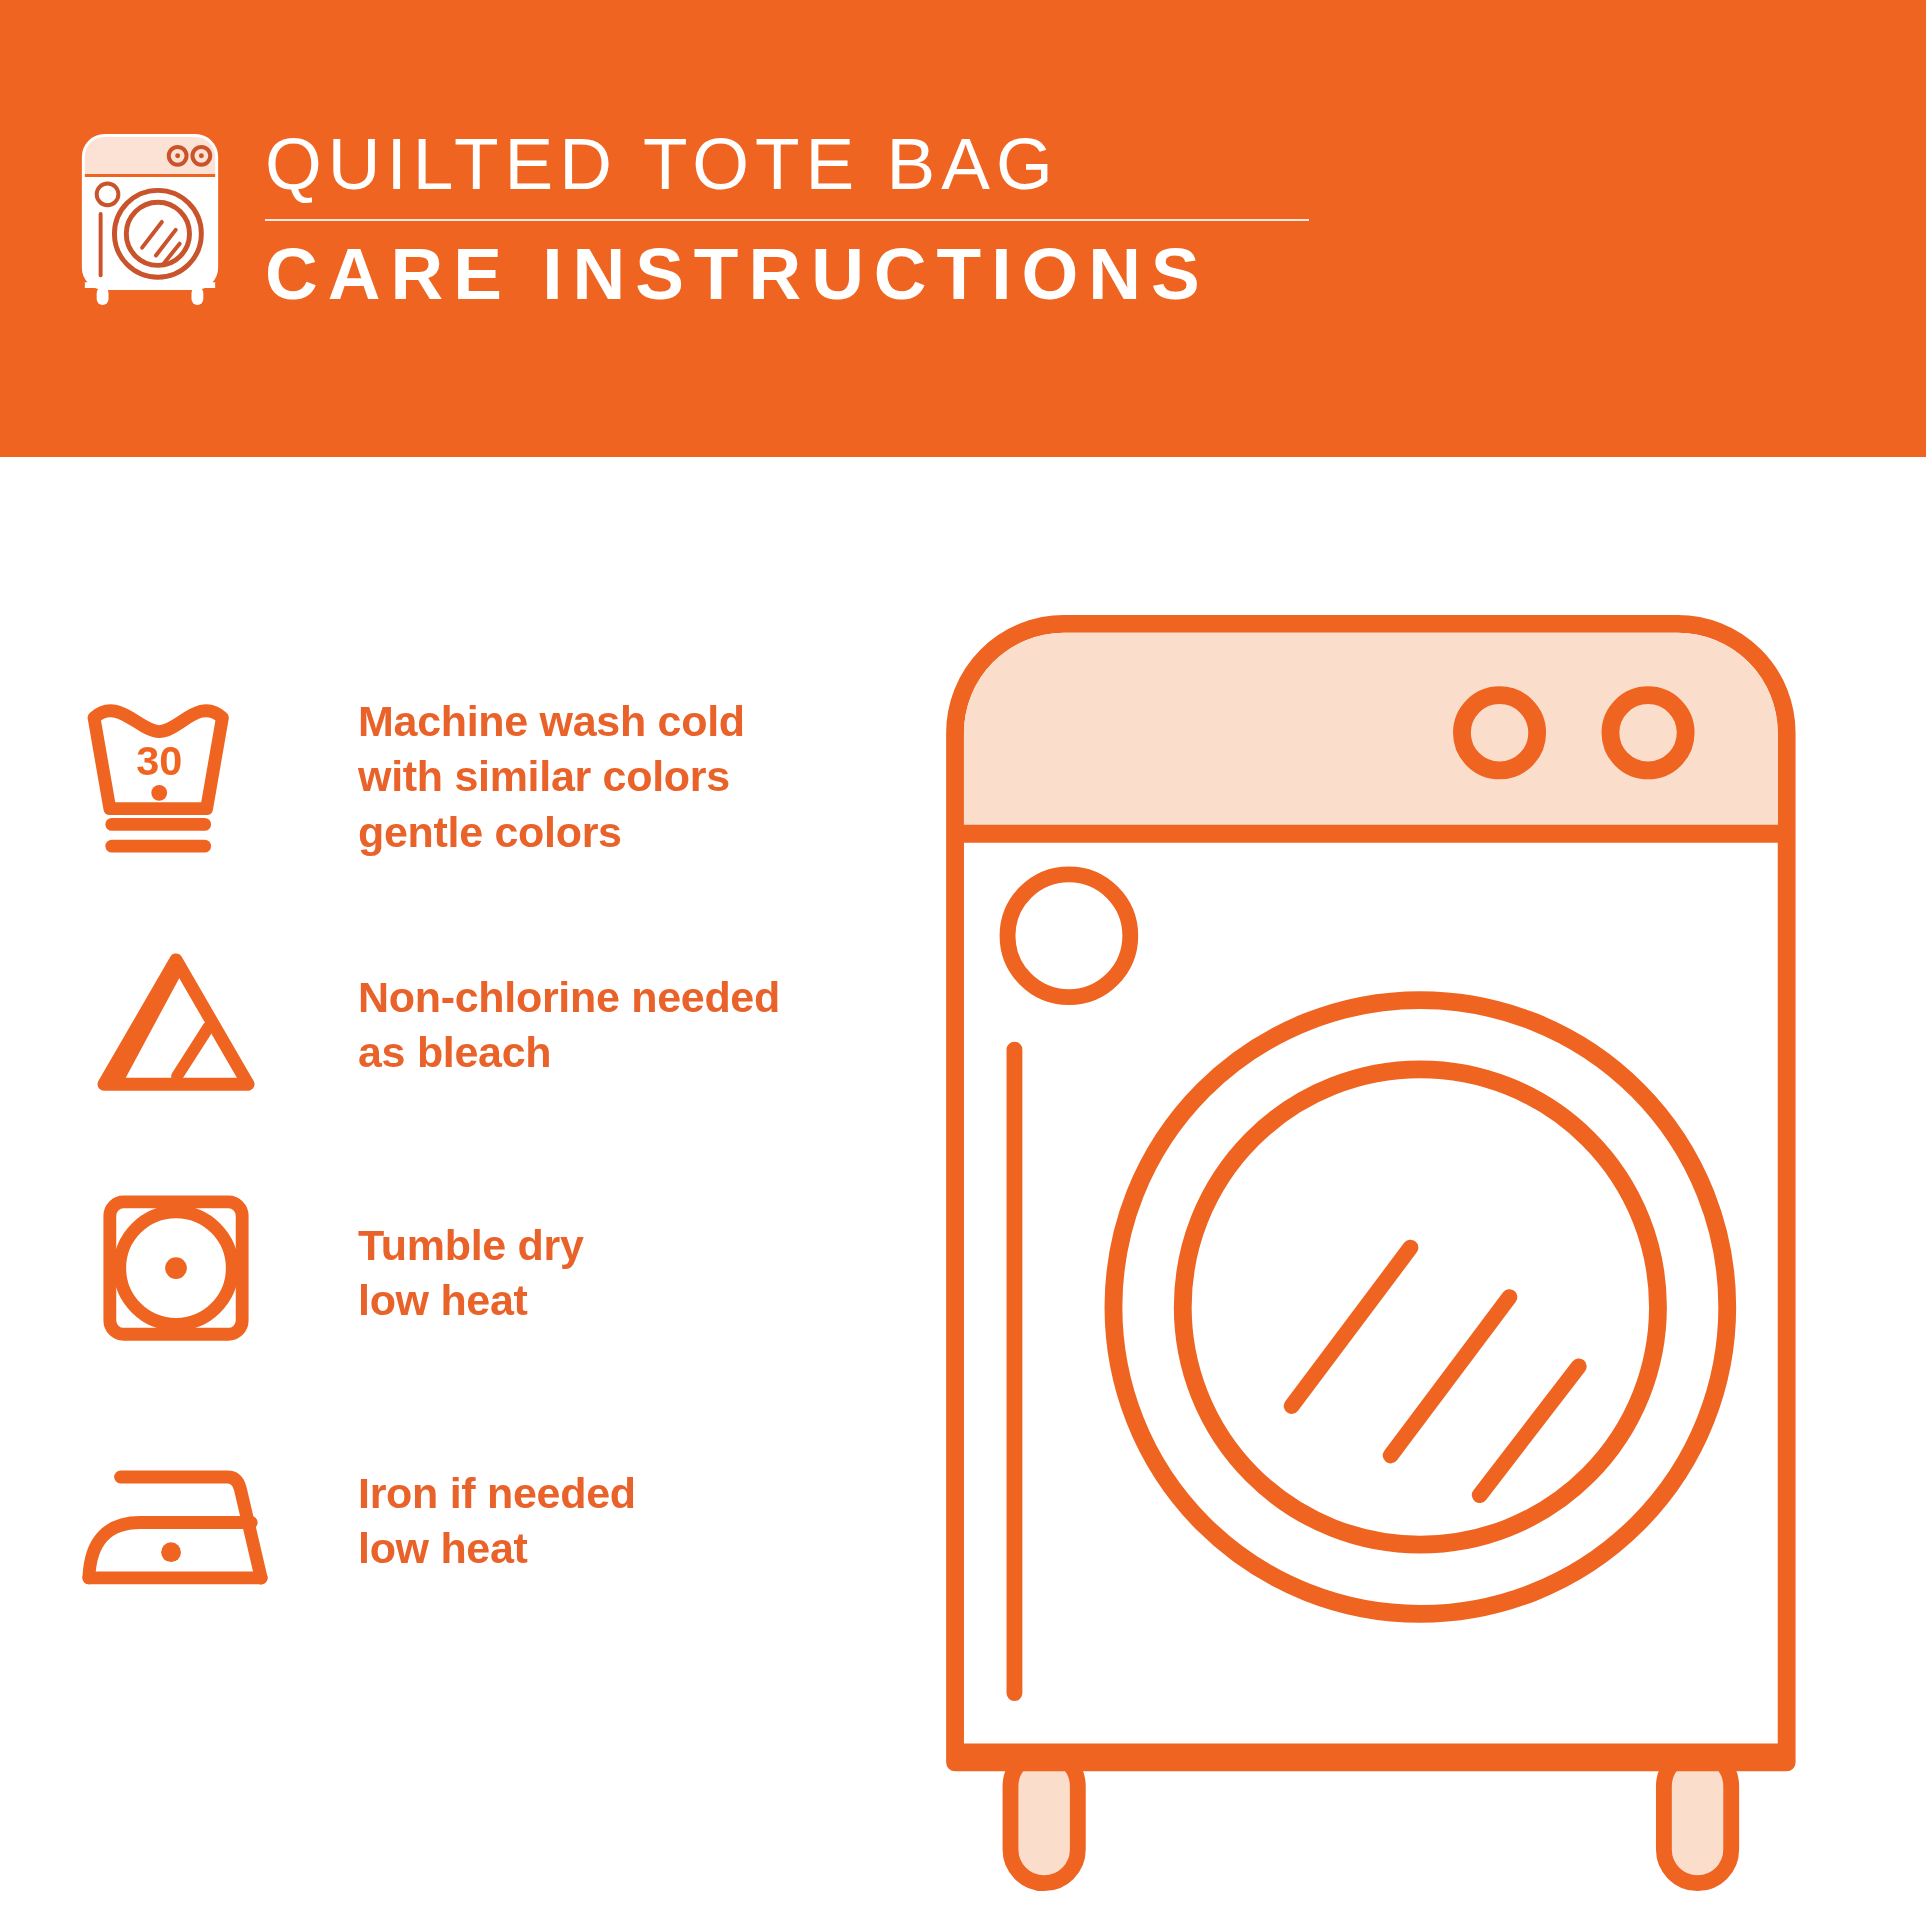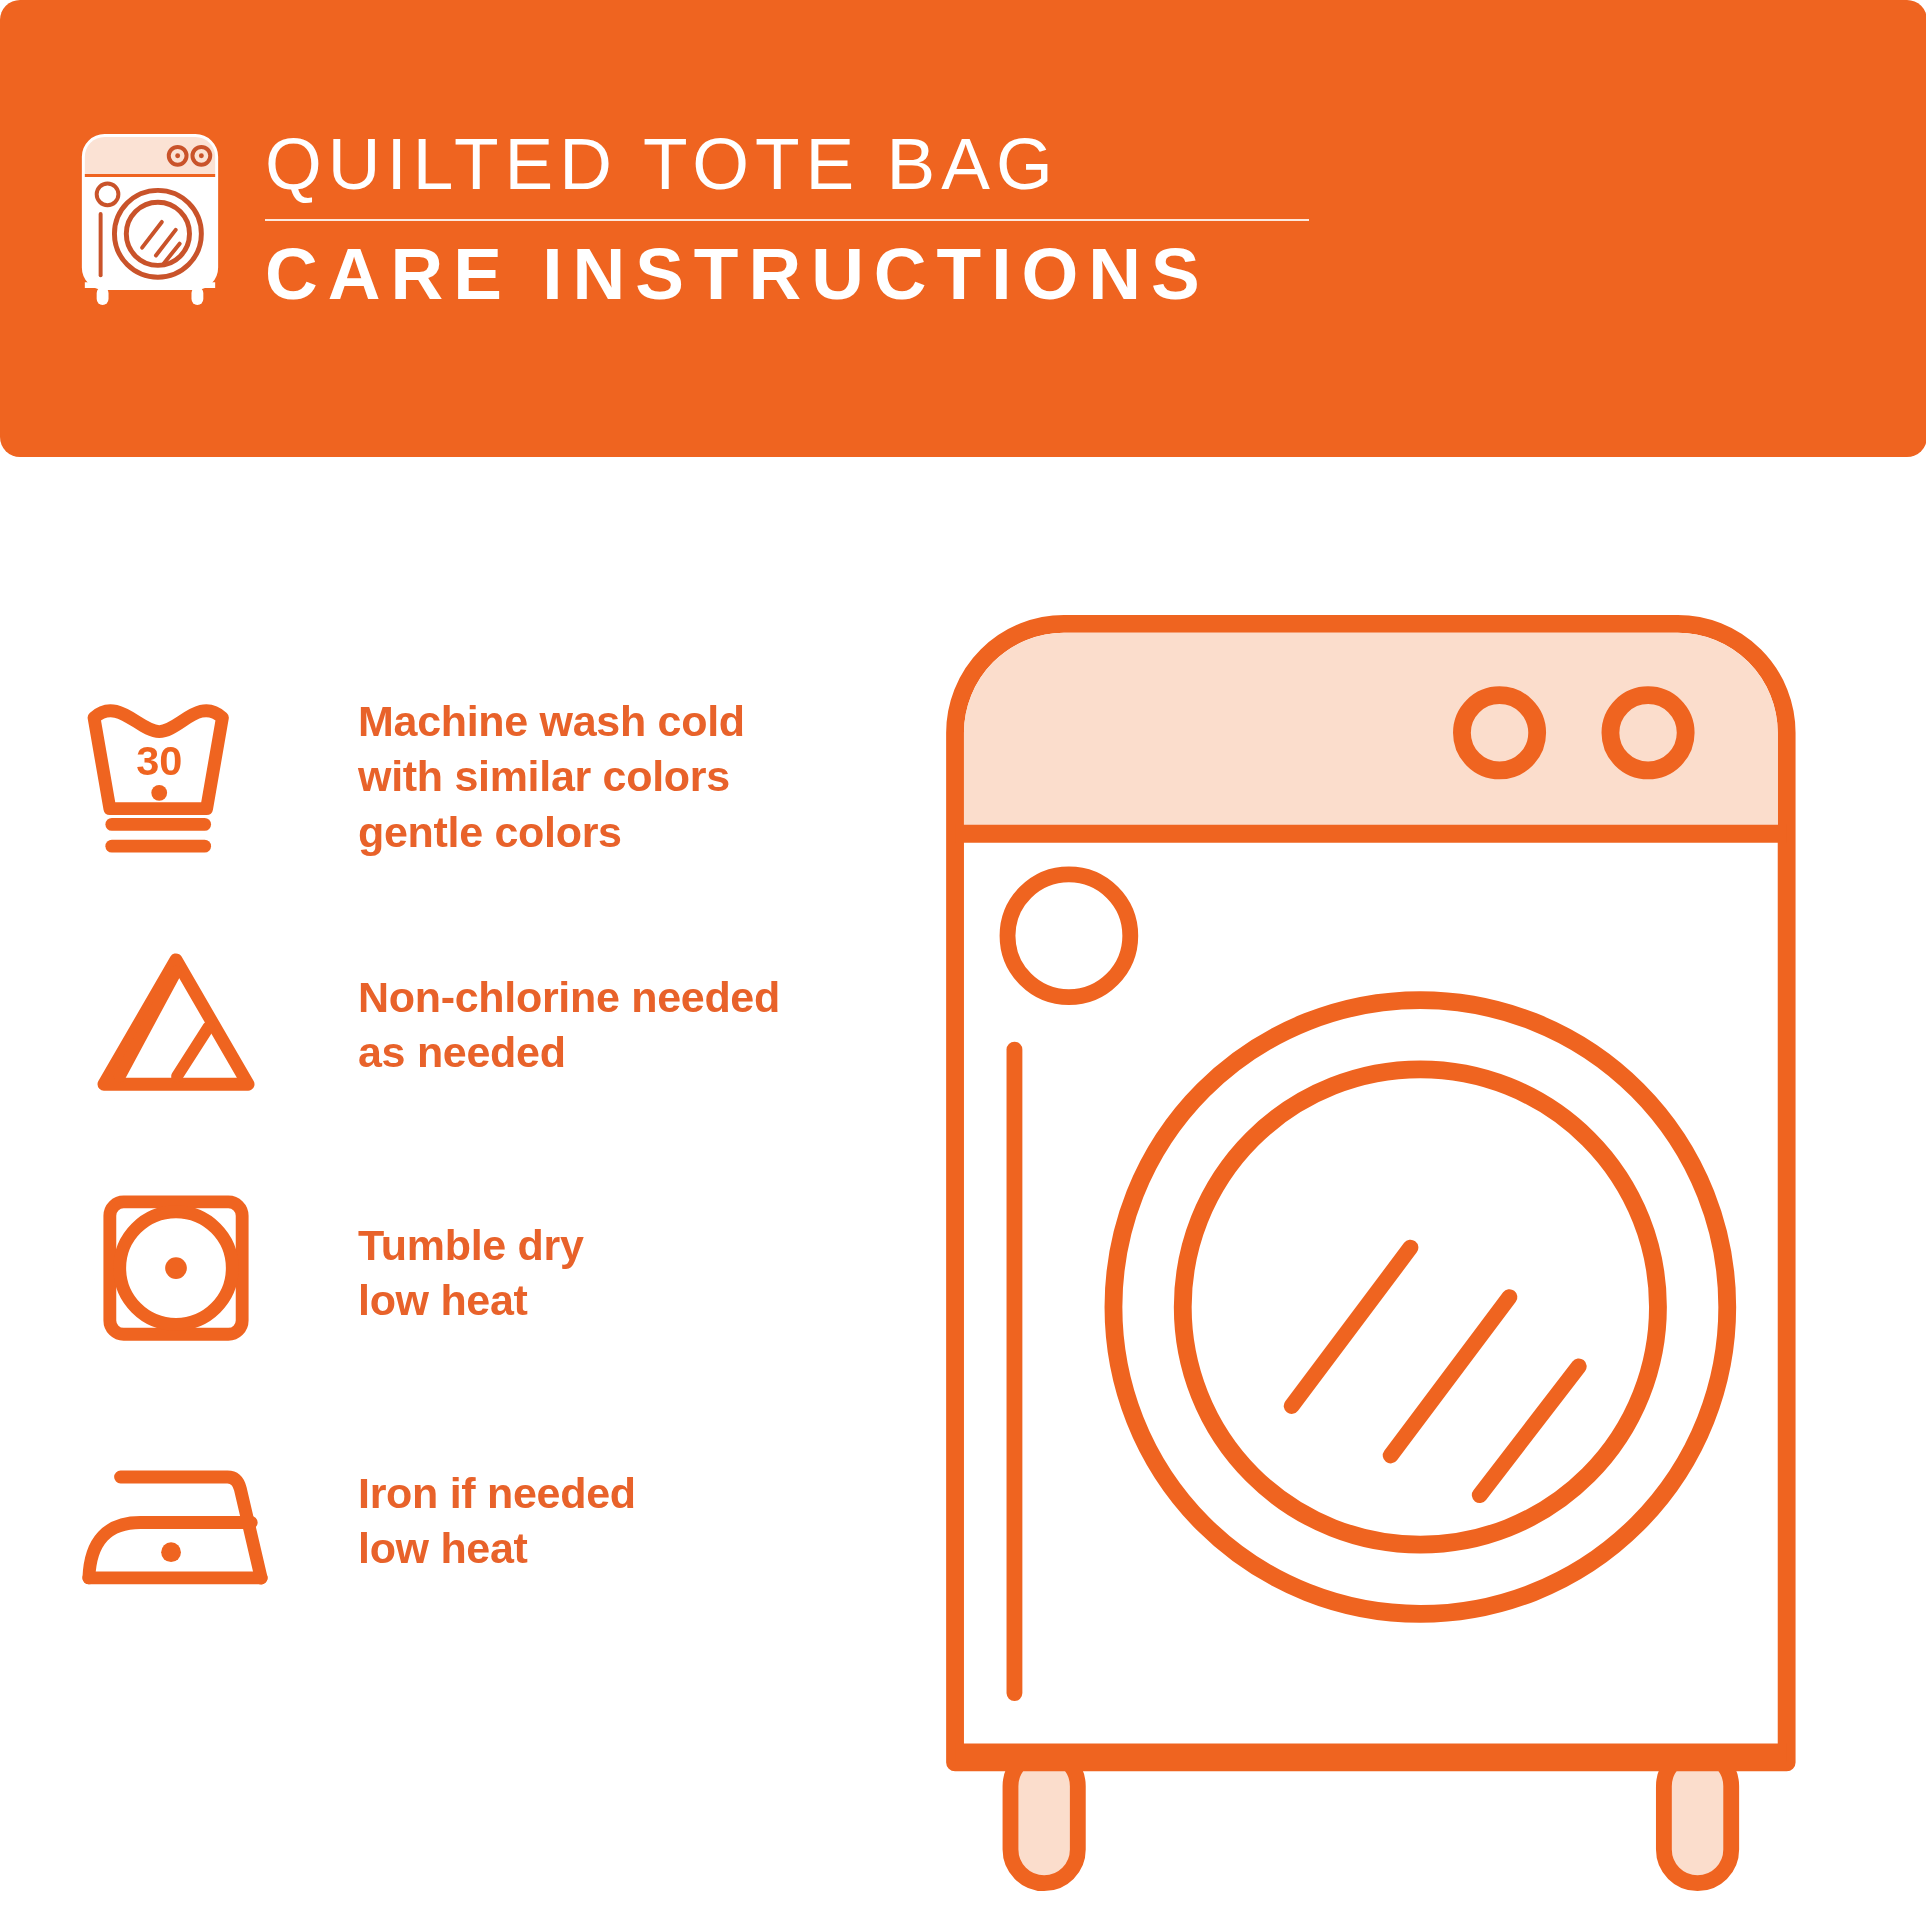--- a/index.html
+++ b/index.html
@@ -16,21 +16,20 @@
   }
 
   
   #header-band {
     position: absolute;
     left: 0;
     top: 0;
     width: 1927px;
     height: 457px;
     background: #ef6420;
-    border-radius: 20px;
   }
   #header-inner {
     position: absolute;
     left: 71px;
     top: 119px;
     width: 1238px;
     height: 198px;
     display: flex;
     align-items: center;
   }
@@ -184,21 +183,21 @@
   <div class="care-row">
     <div class="care-icon">
       <svg viewBox="0 0 190 160" width="188" height="158" aria-hidden="true">
         <path d="M95 14 L 168 140 L 22 140 Z" fill="none" stroke="#ef6420" stroke-width="13" stroke-linecap="round" stroke-linejoin="round"></path>
         <line x1="95" y1="26" x2="38" y2="132" stroke="#ef6420" stroke-width="12" stroke-linecap="round"></line>
         <line x1="128" y1="82" x2="96" y2="132" stroke="#ef6420" stroke-width="12" stroke-linecap="round"></line>
       </svg>
     </div>
     <div class="care-text">
       <div>Non-chlorine needed</div>
-      <div>as needed</div>
+      <div>as bleach</div>
     </div>
   </div>
 
   <div class="care-row">
     <div class="care-icon">
       <svg viewBox="0 0 190 160" width="188" height="158" aria-hidden="true">
         <rect x="28" y="8" width="134" height="134" rx="14" ry="14" fill="none" stroke="#ef6420" stroke-width="13"></rect>
         <circle cx="95" cy="75" r="57" fill="none" stroke="#ef6420" stroke-width="13"></circle>
         <circle cx="95" cy="75" r="11" fill="#ef6420"></circle>
       </svg>

